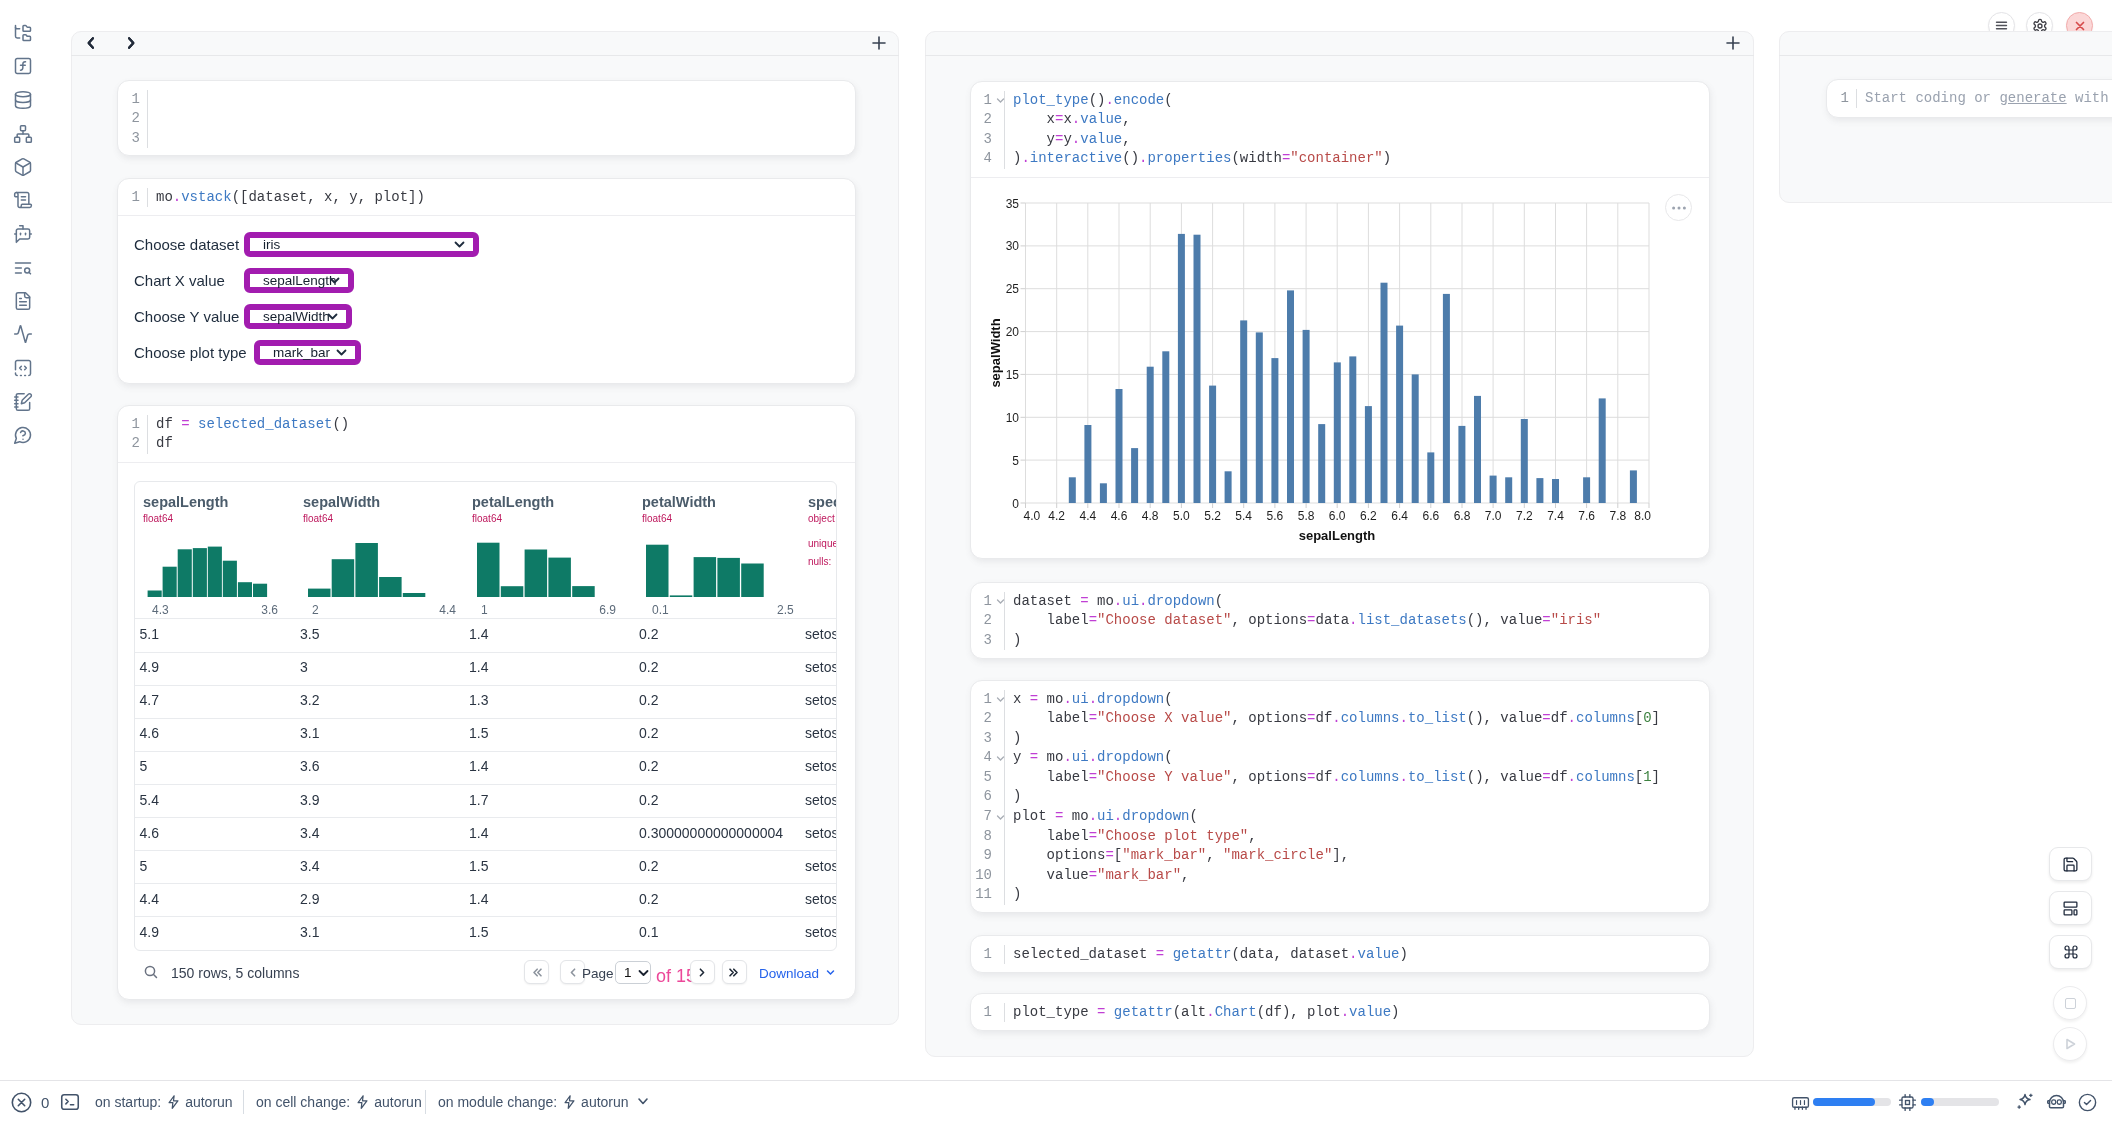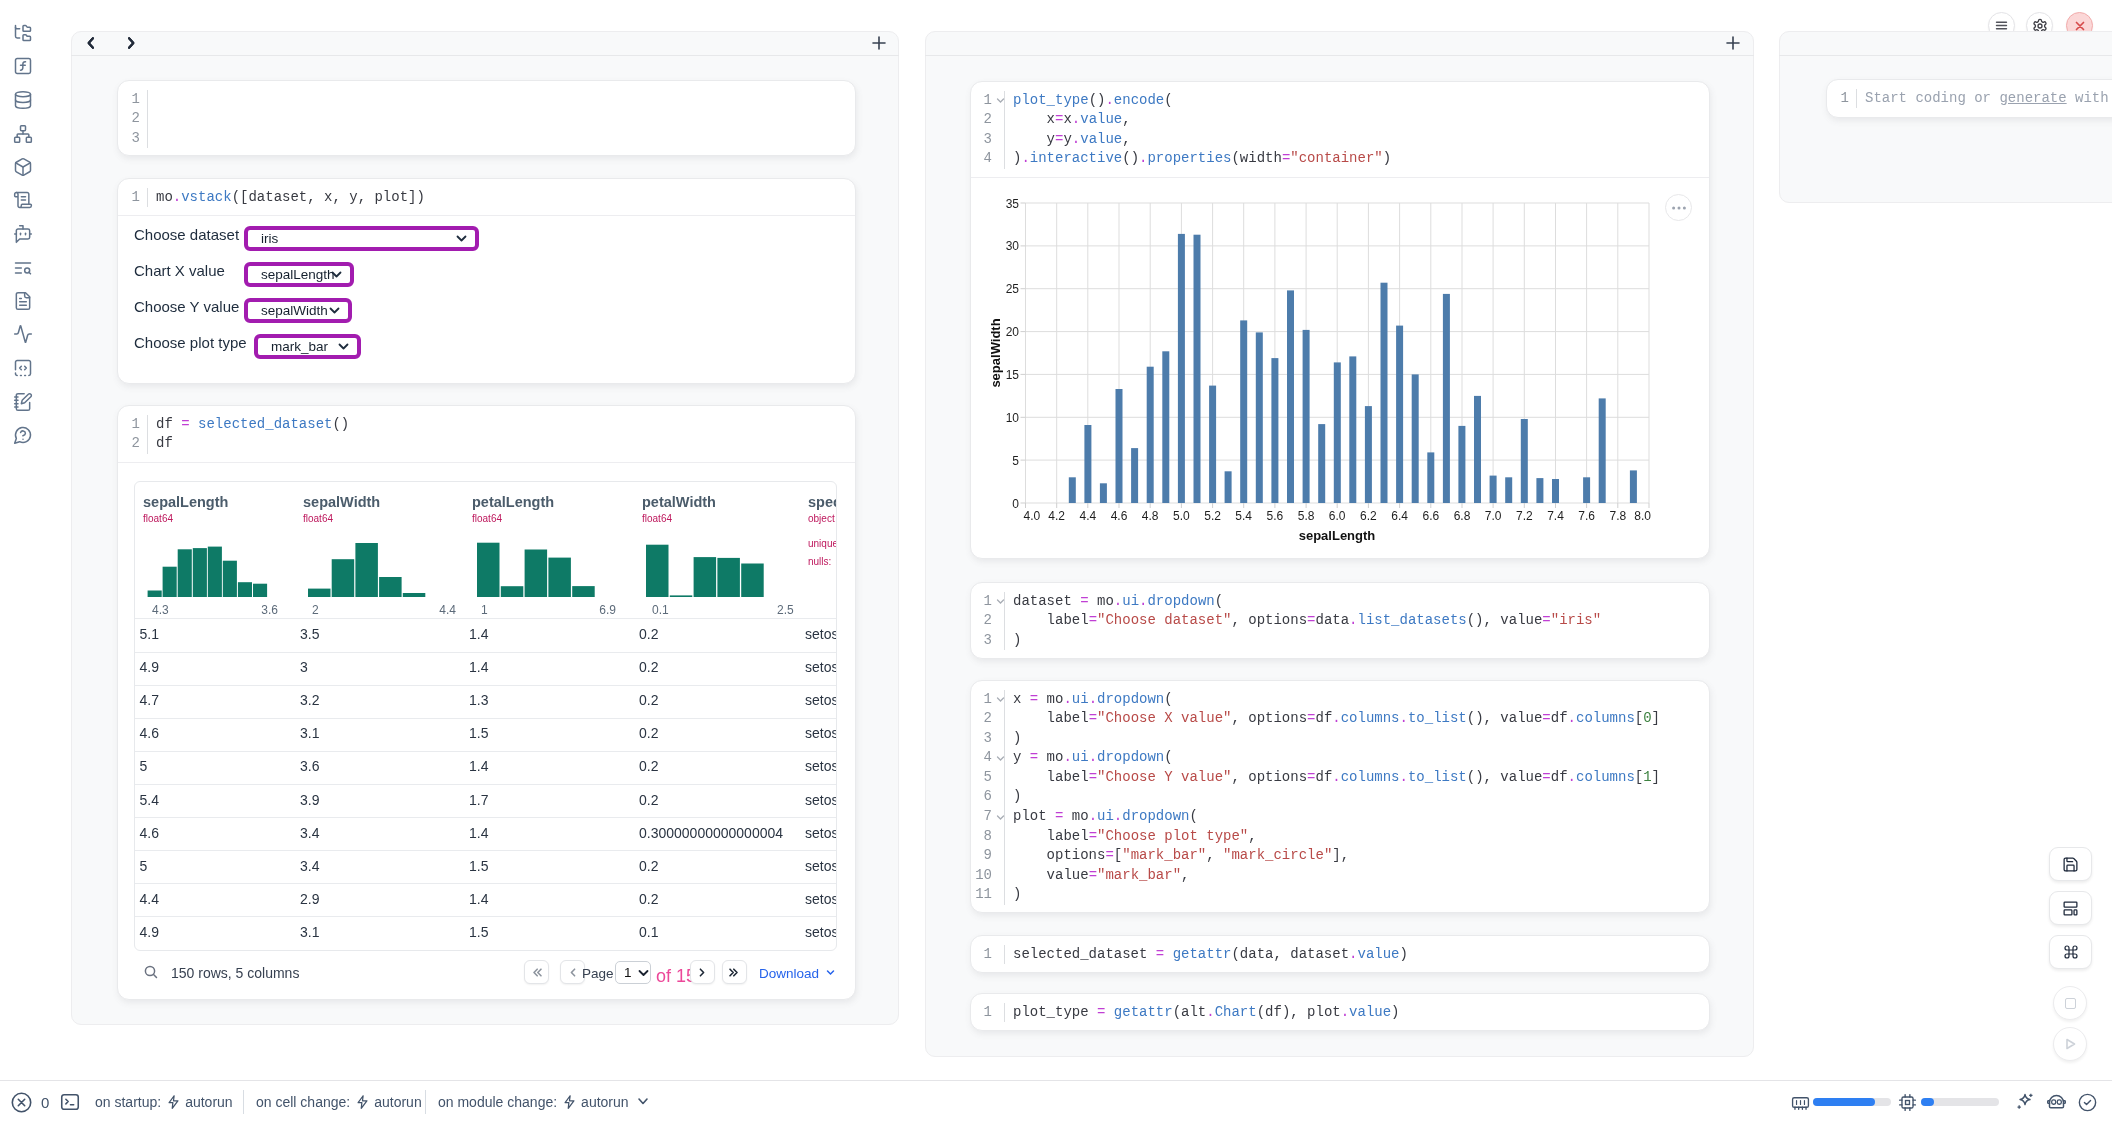--- a/index.html
+++ b/index.html
@@ -13,22 +13,22 @@
   padding-right:7px;position:relative}
 .gut2{flex:0 0 34px;text-align:right;color:#8e959e;border-right:1px solid #dcdee1;
   padding-right:12px;position:relative}
 .lines{padding-left:8px;white-space:pre}
 .k{color:#a626a4}
 .f{color:#3d79c3}
 .o{color:#c03fd4}
 .s{color:#b84a48}
 .n{color:#3d8240}
 .divider{position:absolute;left:0;right:0;height:1px;background:#ededf0}
-.ddrow{position:absolute;font-size:15px;color:#1e2c3d;display:flex;}
-.dd{height:25px;border:4px solid #a21caf;border-radius:6px;background:#fff;
+.ddrow{position:absolute;font-size:15px;color:#1e2c3d;display:flex;align-items:center}
+.dd{height:25px;border:6px solid #a21caf;border-radius:6px;background:#fff;
   display:inline-flex;align-items:center;font-size:13.5px;color:#15202e;position:relative;
   padding:0 26px 0 13px}
 .dd svg{position:absolute;right:7px}
 .tblbox{position:absolute;border:1px solid #e7e9ec;border-radius:6px;background:#fff;overflow:hidden}
 .th{font-size:14.5px;font-weight:bold;color:#4b5c6b}
 .tt{font-size:10px;color:#be185d}
 .mm{font-size:12px;color:#5d6b7a}
 .tv{font-size:14px;color:#2a3442}
 .rowline{position:absolute;left:0;right:0;height:1px;background:#e9ebee}
 .bbar{position:absolute;left:0;top:1080px;width:2112px;height:42px;background:#fff;

